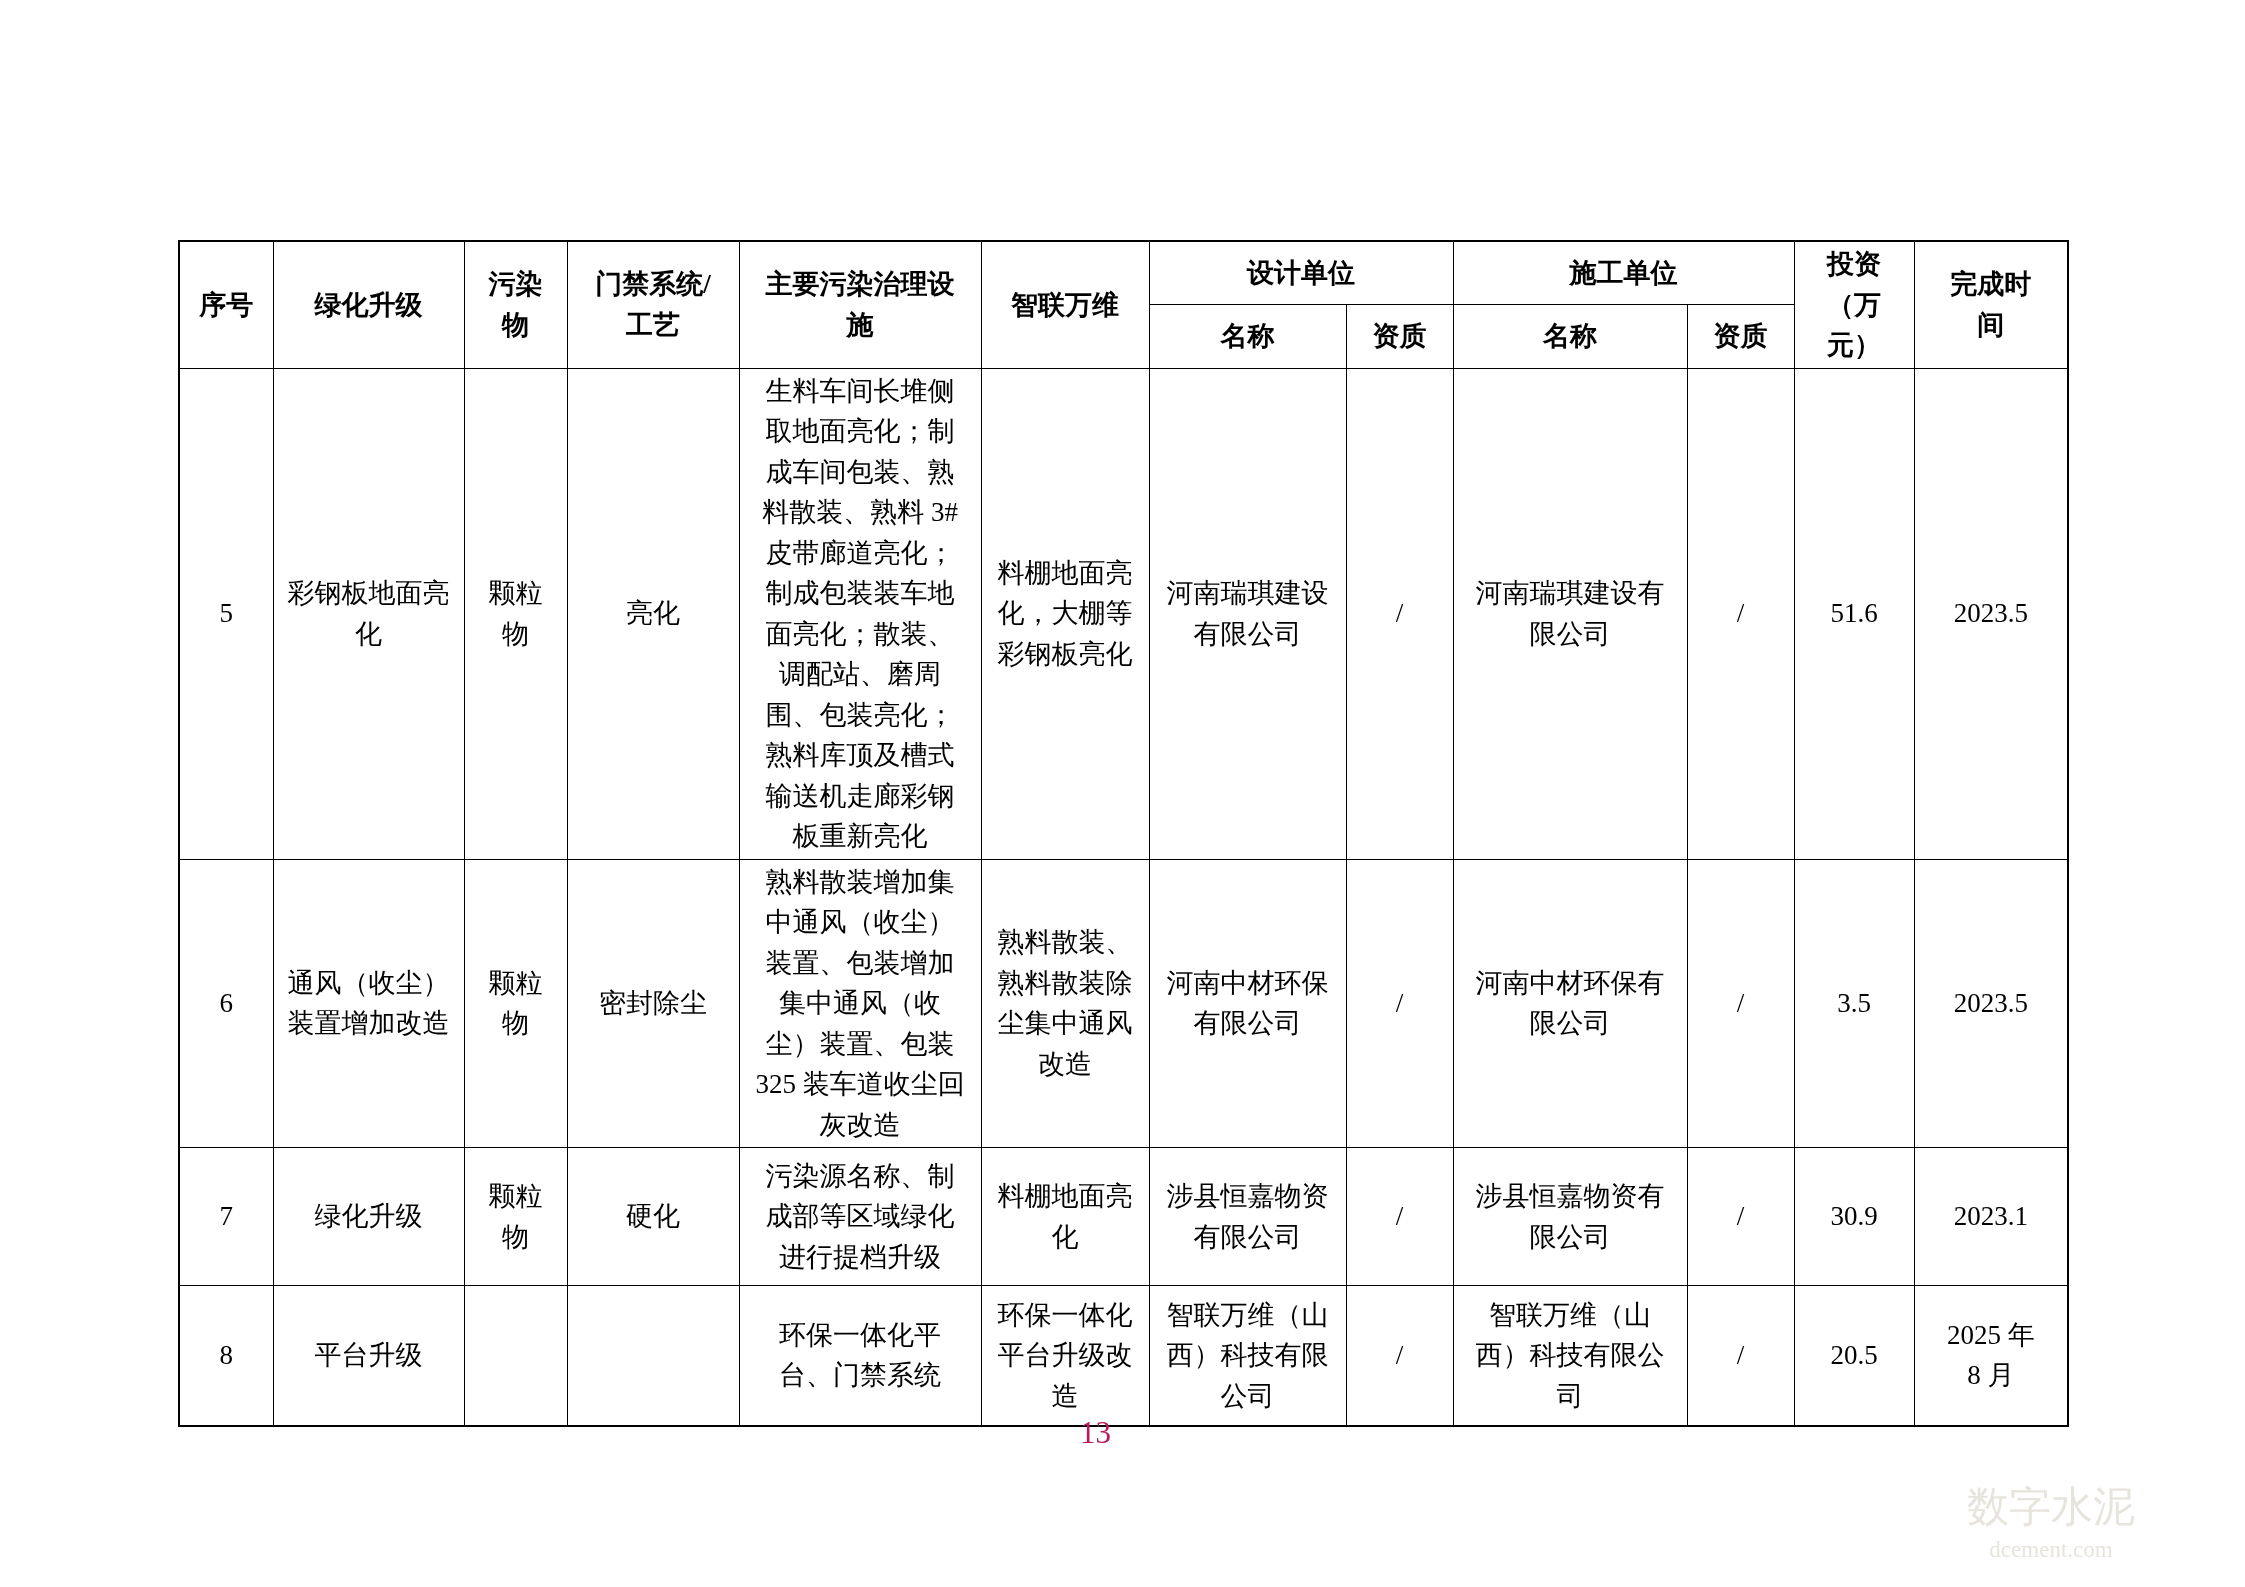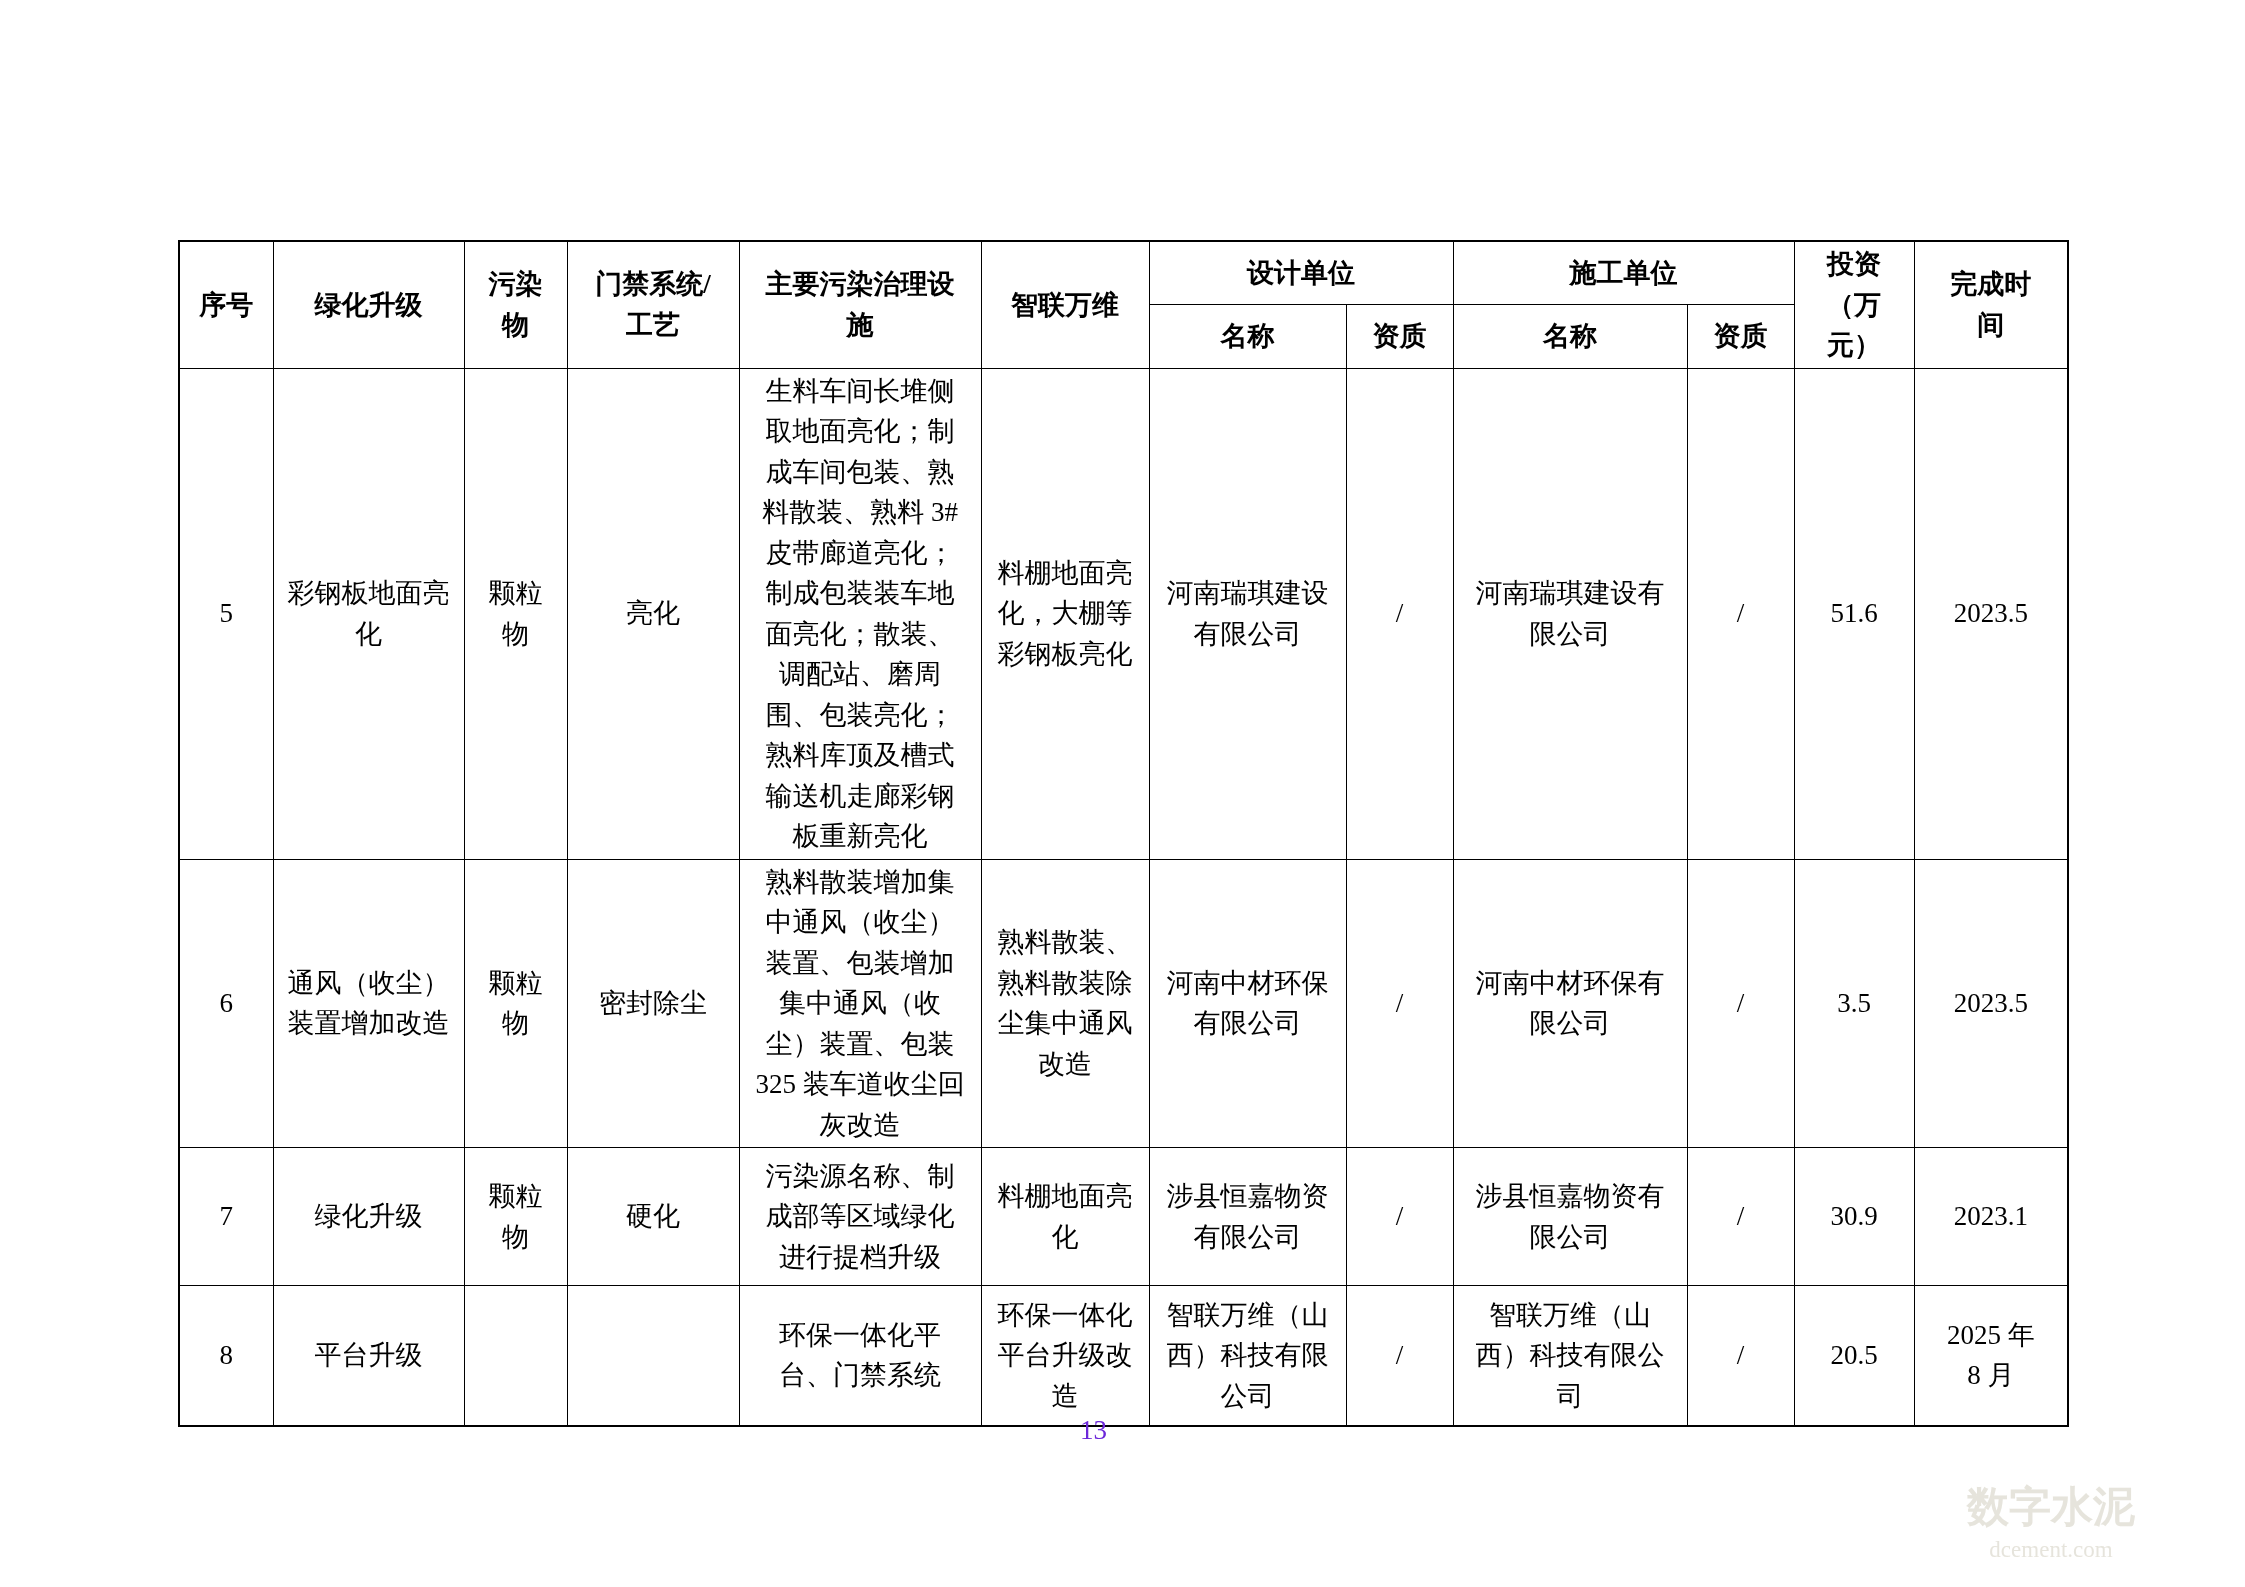--- a/index.html
+++ b/index.html
@@ -40,32 +40,32 @@
   td.cell-facility, th.cell-facility { padding: 2px 10px; }
   tr.hdr-row { height: 45px; }
   tr.row-5 { height: 455px; }
   tr.row-6 { height: 255px; }
   tr.row-7 { height: 138px; }
   tr.row-8 { height: 140px; }
   .page-number {
     position: absolute;
     left: 1080px;
     top: 1415px;
-    font-size: 27px;
-    color: #6d28d9;
+    font-size: 31px;
+    color: #be185d;
   }
   .watermark {
     position: absolute;
     right: 110px;
     top: 1480px;
     text-align: center;
     color: rgba(210, 205, 192, 0.55);
     line-height: 1.3;
   }
-  .watermark .wm-line1 { font-size: 42px; font-weight: bold; }
+  .watermark .wm-line1 { font-size: 42px; font-weight: normal; }
   .watermark .wm-line2 { font-size: 23px; }
 </style>
 </head>
 <body>
 
 <div class="page">
 
   <table class="report">
     <colgroup>
       <col style="width:94px">

